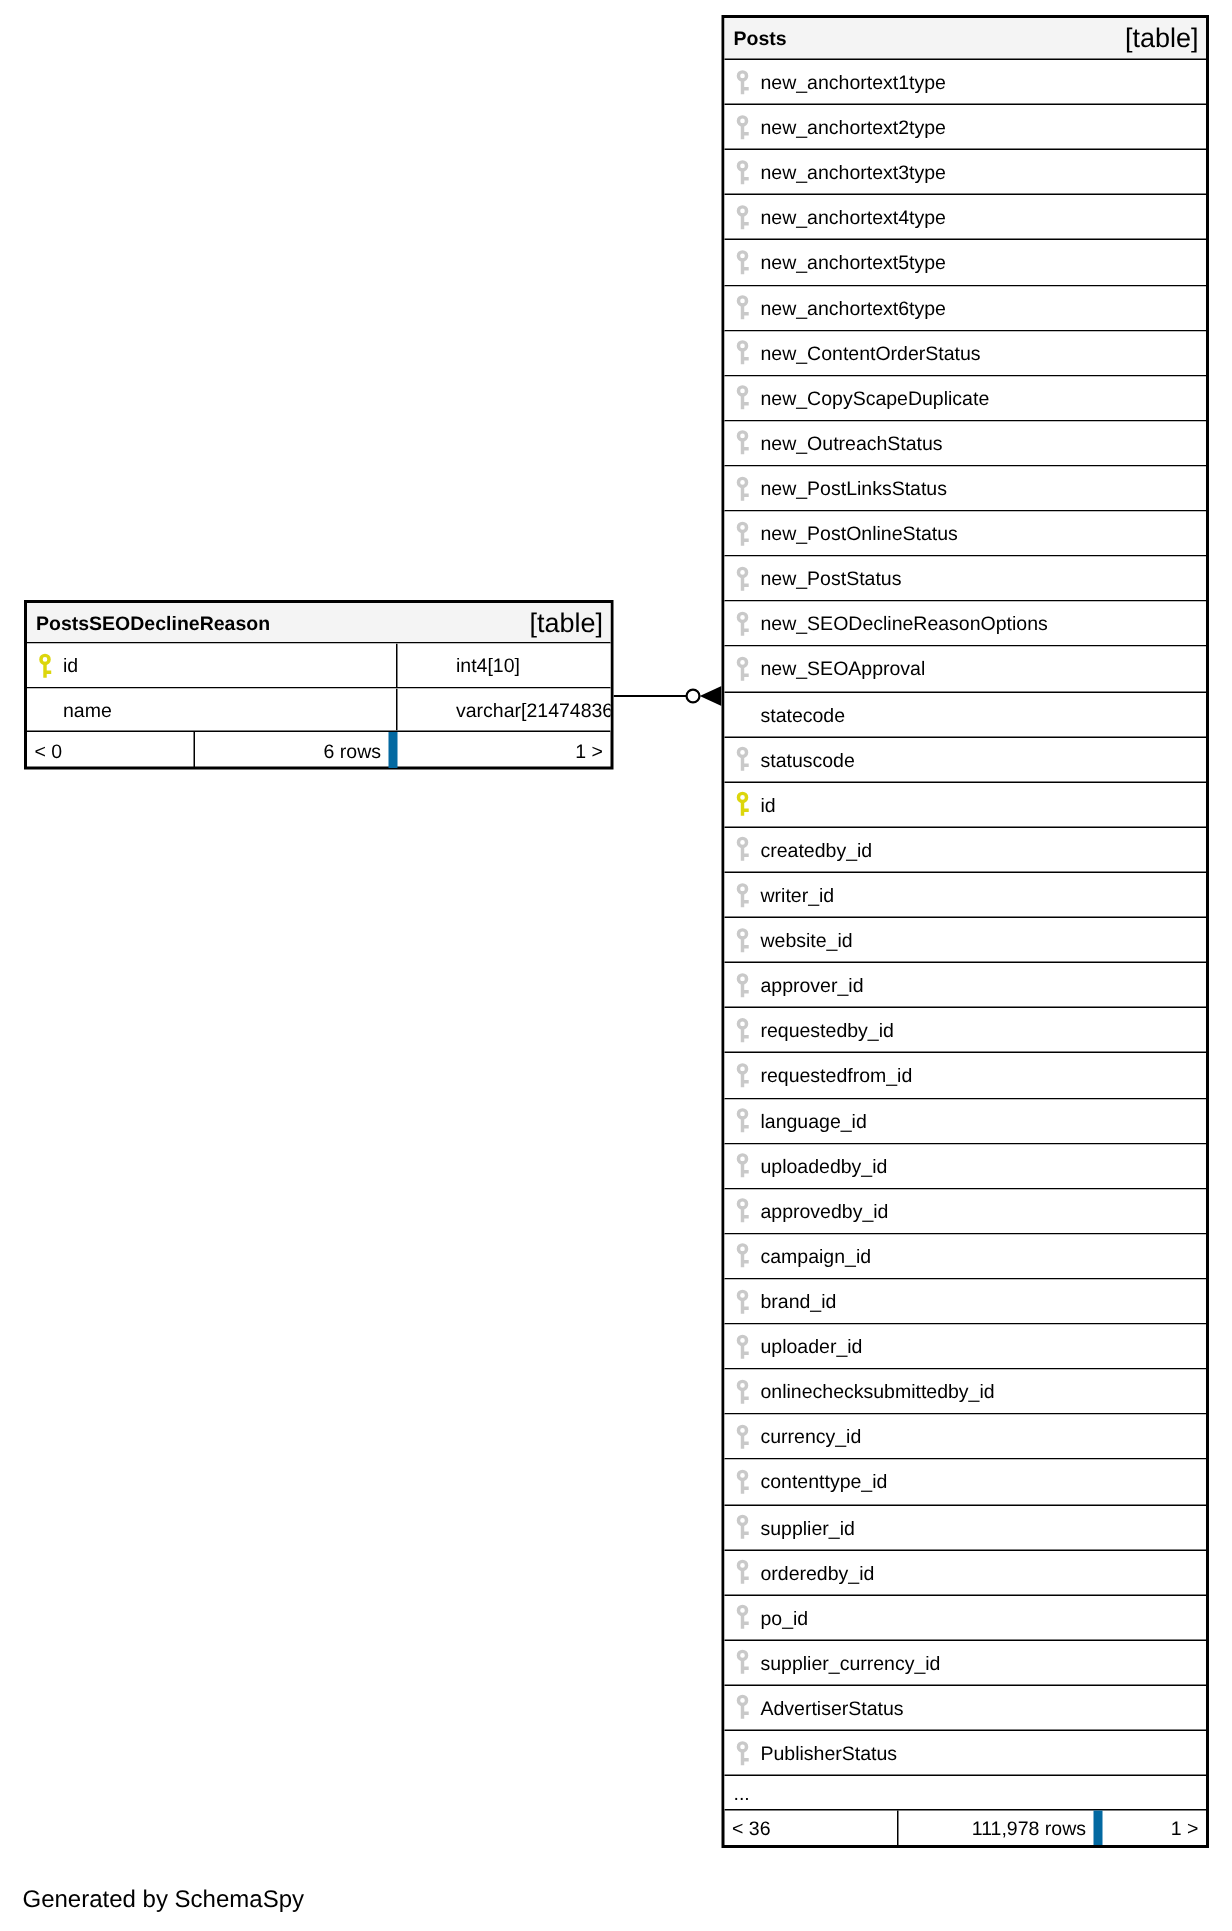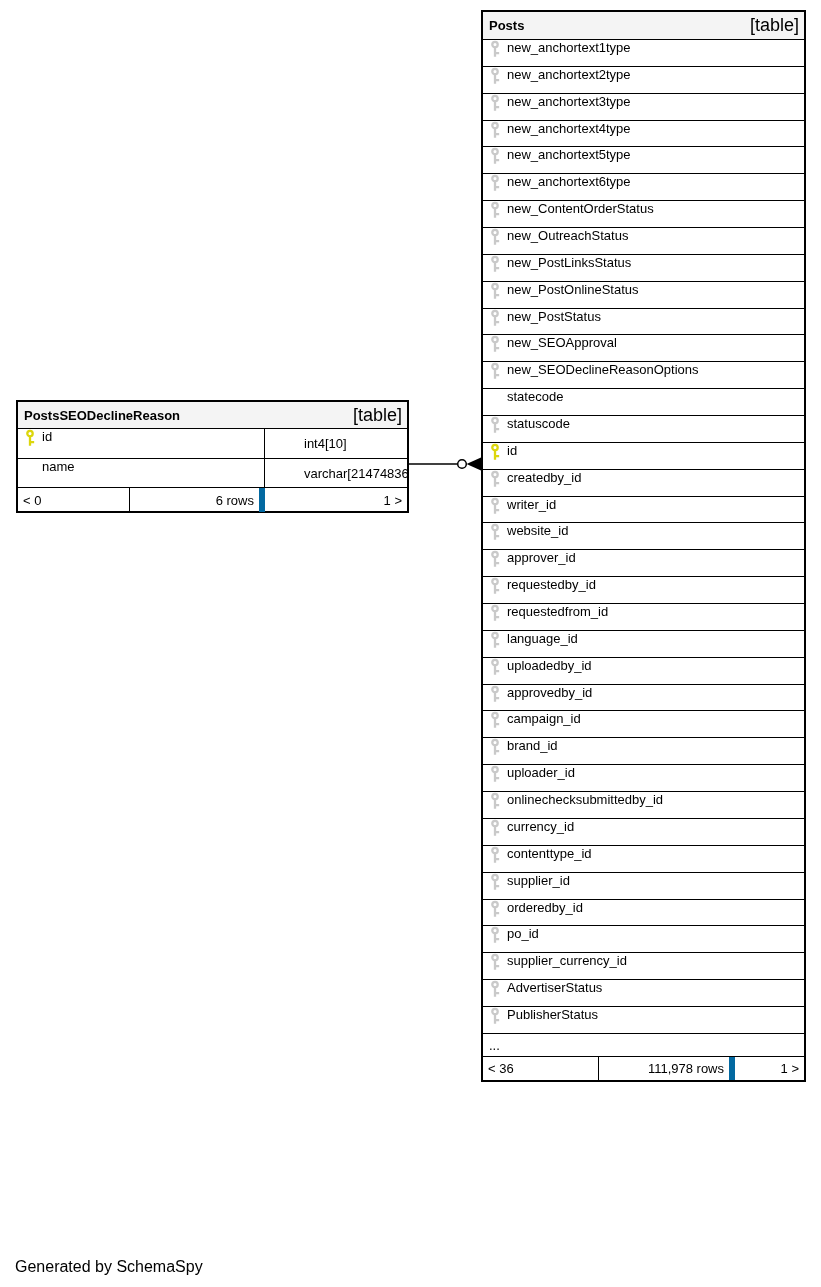--- a/index.html
+++ b/index.html
@@ -41,21 +41,21 @@
     box-sizing: border-box;
     border-bottom: 1px solid #000;
     display: flex;
     align-items: center;
     font-size: 13px;
     overflow: hidden;
     background: #fff;
   }
   .namecell {
     display: flex;
-    align-items: flex-start;
+    align-items: center;
     height: 100%;
     flex: 1 1 auto;
     min-width: 0;
   }
   .keycell {
     flex: none;
     width: 15px;
     margin-left: 7px;
     display: flex;
     align-items: center;
@@ -140,21 +140,21 @@
           <div class="ctype">varchar[2147483647]</div>
         </div>
       </div>
     <div class="tfoot" style="height:24px;">
       <div class="fcell prev" style="width:112px;">&lt; 0</div>
       <div class="fcell mid" style="width:135px;">6 rows</div>
       <div class="fcell next">1 &gt;</div>
     </div>
   </div>
 
-  <div id="table-right" class="tbl" style="left:481px; top:10px; width:325px; height:1072px;">
+  <div id="table-right" class="tbl" style="left:481px; top:10px; width:325px; height:1222px;">
     <div class="thead" style="height:28px;">
       <span class="tname">Posts</span>
       <span class="ttag">[table]</span>
     </div>
     <div class="rows" style="display:flex; flex-direction:column; flex:1 1 auto; min-height:0;">
         <div class="trow attr">
           <div class="namecell">
             <span class="keycell">
               <svg class="key foreign" width="10" height="18" viewBox="0 0 10 18">
                 <circle cx="5" cy="4.6" r="2.7" fill="none" stroke-width="2.3"></circle>
@@ -231,20 +231,31 @@
           </div>
         </div>
         <div class="trow attr">
           <div class="namecell">
             <span class="keycell">
               <svg class="key foreign" width="10" height="18" viewBox="0 0 10 18">
                 <circle cx="5" cy="4.6" r="2.7" fill="none" stroke-width="2.3"></circle>
                 <path d="M5 7.4 L5 15.6 M5 13.2 L8 13.2" fill="none" stroke-width="2.3" stroke-linecap="square"></path>
               </svg>
             </span>
+            <span class="cname">new_CopyScapeDuplicate</span>
+          </div>
+        </div>
+        <div class="trow attr">
+          <div class="namecell">
+            <span class="keycell">
+              <svg class="key foreign" width="10" height="18" viewBox="0 0 10 18">
+                <circle cx="5" cy="4.6" r="2.7" fill="none" stroke-width="2.3"></circle>
+                <path d="M5 7.4 L5 15.6 M5 13.2 L8 13.2" fill="none" stroke-width="2.3" stroke-linecap="square"></path>
+              </svg>
+            </span>
             <span class="cname">new_OutreachStatus</span>
           </div>
         </div>
         <div class="trow attr">
           <div class="namecell">
             <span class="keycell">
               <svg class="key foreign" width="10" height="18" viewBox="0 0 10 18">
                 <circle cx="5" cy="4.6" r="2.7" fill="none" stroke-width="2.3"></circle>
                 <path d="M5 7.4 L5 15.6 M5 13.2 L8 13.2" fill="none" stroke-width="2.3" stroke-linecap="square"></path>
               </svg>
@@ -275,32 +286,32 @@
           </div>
         </div>
         <div class="trow attr">
           <div class="namecell">
             <span class="keycell">
               <svg class="key foreign" width="10" height="18" viewBox="0 0 10 18">
                 <circle cx="5" cy="4.6" r="2.7" fill="none" stroke-width="2.3"></circle>
                 <path d="M5 7.4 L5 15.6 M5 13.2 L8 13.2" fill="none" stroke-width="2.3" stroke-linecap="square"></path>
               </svg>
             </span>
+            <span class="cname">new_SEODeclineReasonOptions</span>
+          </div>
+        </div>
+        <div class="trow attr">
+          <div class="namecell">
+            <span class="keycell">
+              <svg class="key foreign" width="10" height="18" viewBox="0 0 10 18">
+                <circle cx="5" cy="4.6" r="2.7" fill="none" stroke-width="2.3"></circle>
+                <path d="M5 7.4 L5 15.6 M5 13.2 L8 13.2" fill="none" stroke-width="2.3" stroke-linecap="square"></path>
+              </svg>
+            </span>
             <span class="cname">new_SEOApproval</span>
-          </div>
-        </div>
-        <div class="trow attr">
-          <div class="namecell">
-            <span class="keycell">
-              <svg class="key foreign" width="10" height="18" viewBox="0 0 10 18">
-                <circle cx="5" cy="4.6" r="2.7" fill="none" stroke-width="2.3"></circle>
-                <path d="M5 7.4 L5 15.6 M5 13.2 L8 13.2" fill="none" stroke-width="2.3" stroke-linecap="square"></path>
-              </svg>
-            </span>
-            <span class="cname">new_SEODeclineReasonOptions</span>
           </div>
         </div>
         <div class="trow attr">
           <div class="namecell">
             <span class="keycell"></span>
             <span class="cname">statecode</span>
           </div>
         </div>
         <div class="trow attr">
           <div class="namecell">

